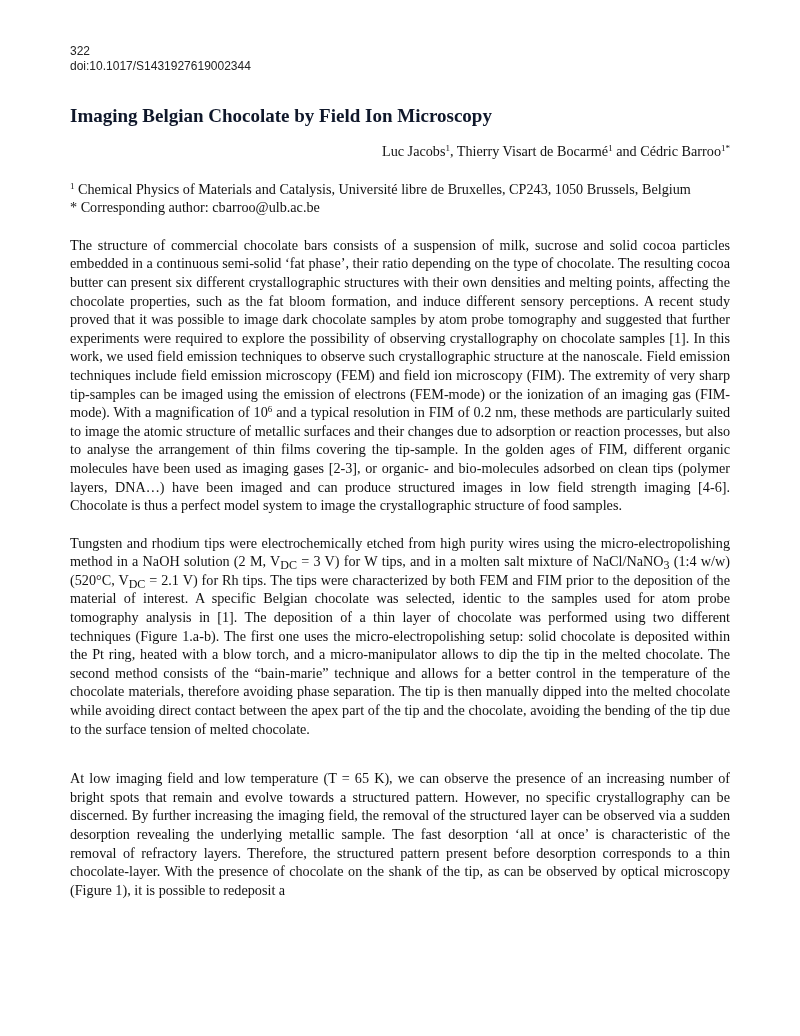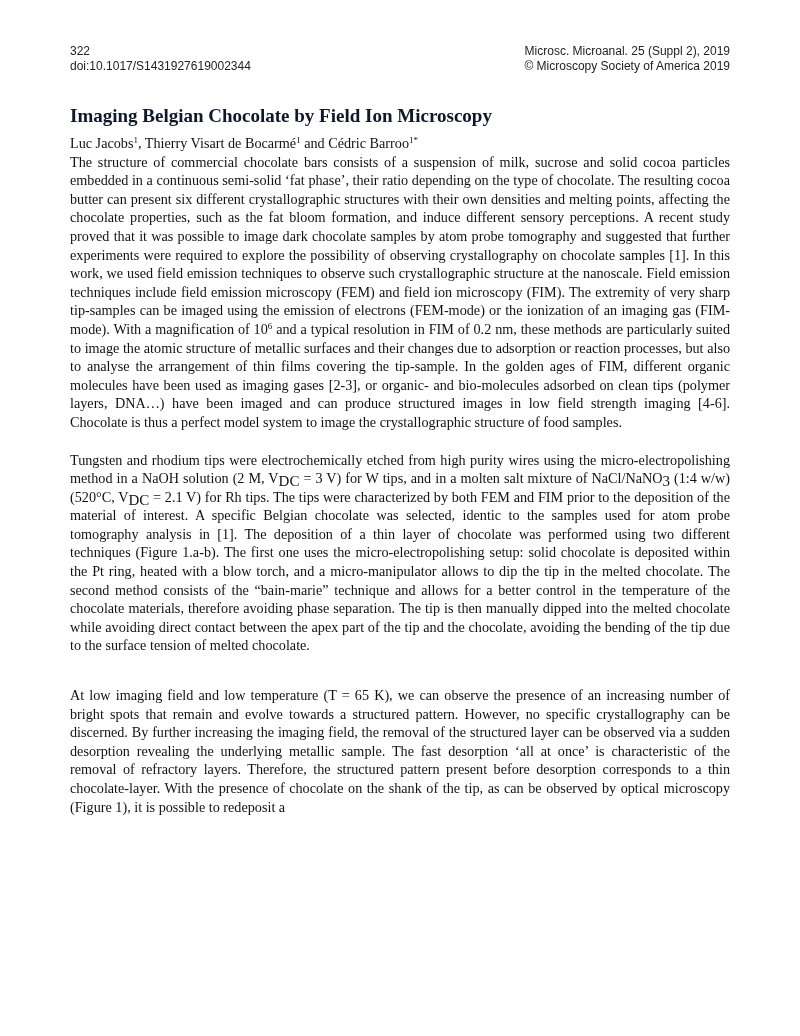--- a/index.html
+++ b/index.html
@@ -2,48 +2,48 @@
 <html><head>
 <meta charset="utf-8">
 <style>
   html, body { margin: 0; padding: 0; background: #ffffff; }
   body { width: 800px; height: 1036px; position: relative; overflow: hidden; color: #111; }
   .page { position: absolute; left: 70px; top: 44px; width: 660px; }
   .running-head { display: flex; justify-content: space-between; font-family: "Liberation Sans", sans-serif; font-size: 12px; line-height: 15px; color: #222; gap: 25px; }
   .running-head .col-right { text-align: right; }
   .title { font-family: "Liberation Serif", serif; font-weight: bold; font-size: 19px; margin: 31px 0 0 0; line-height: 22px; color: #0f172a; }
   .serif { font-family: "Liberation Serif", serif; font-size: 14.2px; line-height: 18.6px; }
-  .authors { margin-top: 7px; }
+  .authors { margin-top: 15px; text-align: right; }
   .affil { margin-top: 19px; }
   sup { font-size: 9px; line-height: 0; vertical-align: 5px; }
-  sub { font-size: 15px; line-height: 0; vertical-align: -3px; }
+  sub { font-size: 12px; line-height: 0; vertical-align: -3px; }
   p.body { margin: 0; text-align: justify; }
-  p.p1 { }
+  p.p1 { margin-top: 19px; }
   p.p2 { margin-top: 19px; }
   p.p3 { margin-top: 31px; }
   b { font-weight: normal; }
 </style>
 </head>
 <body>
 
 <div class="page">
   <div class="running-head">
     <div class="col-left">
       <div>322</div>
       <div>doi:10.1017/S1431927619002344</div>
     </div>
-    <div class="col-right">
-      <div>Microsc. Microanal. 25 (Suppl 2), 2019</div>
-      <div>© Microscopy Society of America 2019</div>
-    </div>
   </div>
 
   <h1 class="title">Imaging Belgian Chocolate by Field Ion Microscopy</h1>
 
   <div class="serif authors"><span>Luc Jacobs</span><sup>1</sup><span>, </span><span>Thierry Visart de Bocarmé</span><sup>1</sup><span> and </span><span>Cédric Barroo</span><sup>1*</sup></div>
 
+  <div class="serif affil">
+    <div><sup>1</sup><span> Chemical Physics of Materials and Catalysis, Université libre de Bruxelles, CP243, 1050 Brussels, Belgium</span></div>
+    <div>* Corresponding author: cbarroo@ulb.ac.be</div>
+  </div>
 
   <p class="serif body p1"><span>The structure of commercial chocolate bars consists of a suspension of milk, sucrose and solid cocoa particles embedded in a continuous semi-solid ‘fat phase’, their ratio depending on the type of chocolate. The resulting cocoa butter can present six different crystallographic structures with their own densities and melting points, affecting the chocolate properties, such as the fat bloom formation, and induce different sensory perceptions. A recent study proved that it was possible to image dark chocolate samples by atom probe tomography and suggested that further experiments were required to explore the possibility of observing crystallography on chocolate samples [1]. In this work, we used field emission techniques to observe such crystallographic structure at the nanoscale. Field emission techniques include field emission microscopy (FEM) and field ion microscopy (FIM). The extremity of very sharp tip-samples can be imaged using the emission of electrons (FEM-mode) or the ionization of an imaging gas (FIM-mode). With a magnification of 10</span><sup>6</sup><span> and a typical resolution in FIM of 0.2 nm, these methods are particularly suited to image the atomic structure of metallic surfaces and their changes due to adsorption or reaction processes, but also to analyse the arrangement of thin films covering the tip-sample. In the golden ages of FIM, different organic molecules have been used as imaging gases [2-3], or organic- and bio-molecules adsorbed on clean tips (polymer layers, DNA…) have been imaged and can produce structured images in low field strength imaging [4-6]. Chocolate is thus a perfect model system to image the crystallographic structure of food samples.</span></p>
 
   <p class="serif body p2"><span>Tungsten and rhodium tips were electrochemically etched from high purity wires using the micro-electropolishing method in a NaOH solution (2 M, V</span><sub>DC</sub><span> = 3 V) for W tips, and in a molten salt mixture of NaCl/NaNO</span><sub>3</sub><span> (1:4 w/w) (520°C, V</span><sub>DC</sub><span> = 2.1 V) for Rh tips. The tips were characterized by both FEM and FIM prior to the deposition of the material of interest. A specific Belgian chocolate was selected, identic to the samples used for atom probe tomography analysis in [1]. The deposition of a thin layer of chocolate was performed using two different techniques (</span><b>Figure 1.a-b</b><span>). The first one uses the micro-electropolishing setup: solid chocolate is deposited within the Pt ring, heated with a blow torch, and a micro-manipulator allows to dip the tip in the melted chocolate. The second method consists of the “bain-marie” technique and allows for a better control in the temperature of the chocolate materials, therefore avoiding phase separation. The tip is then manually dipped into the melted chocolate while avoiding direct contact between the apex part of the tip and the chocolate, avoiding the bending of the tip due to the surface tension of melted chocolate.</span></p>
 
   <p class="serif body p3"><span>At low imaging field and low temperature (T = 65 K), we can observe the presence of an increasing number of bright spots that remain and evolve towards a structured pattern. However, no specific crystallography can be discerned. By further increasing the imaging field, the removal of the structured layer can be observed via a sudden desorption revealing the underlying metallic sample. The fast desorption ‘all at once’ is characteristic of the removal of refractory layers. Therefore, the structured pattern present before desorption corresponds to a thin chocolate-layer. With the presence of chocolate on the shank of the tip, as can be observed by optical microscopy (</span><b>Figure 1</b><span>), it is possible to redeposit a</span></p>
 </div>
 
 </body></html>

